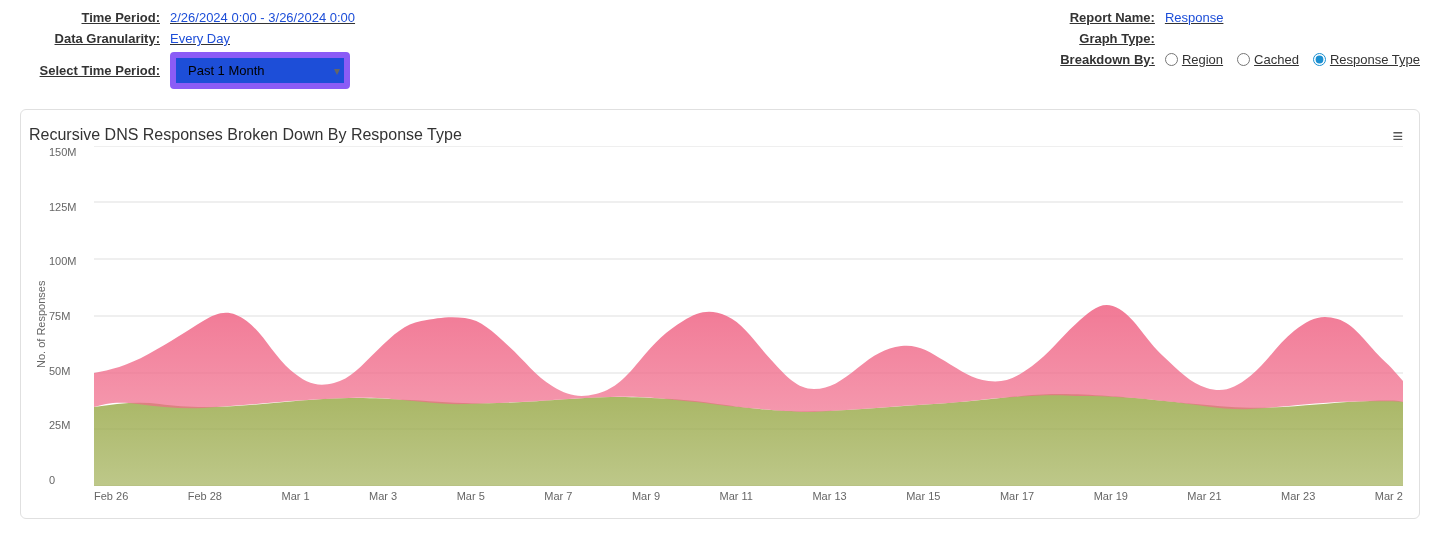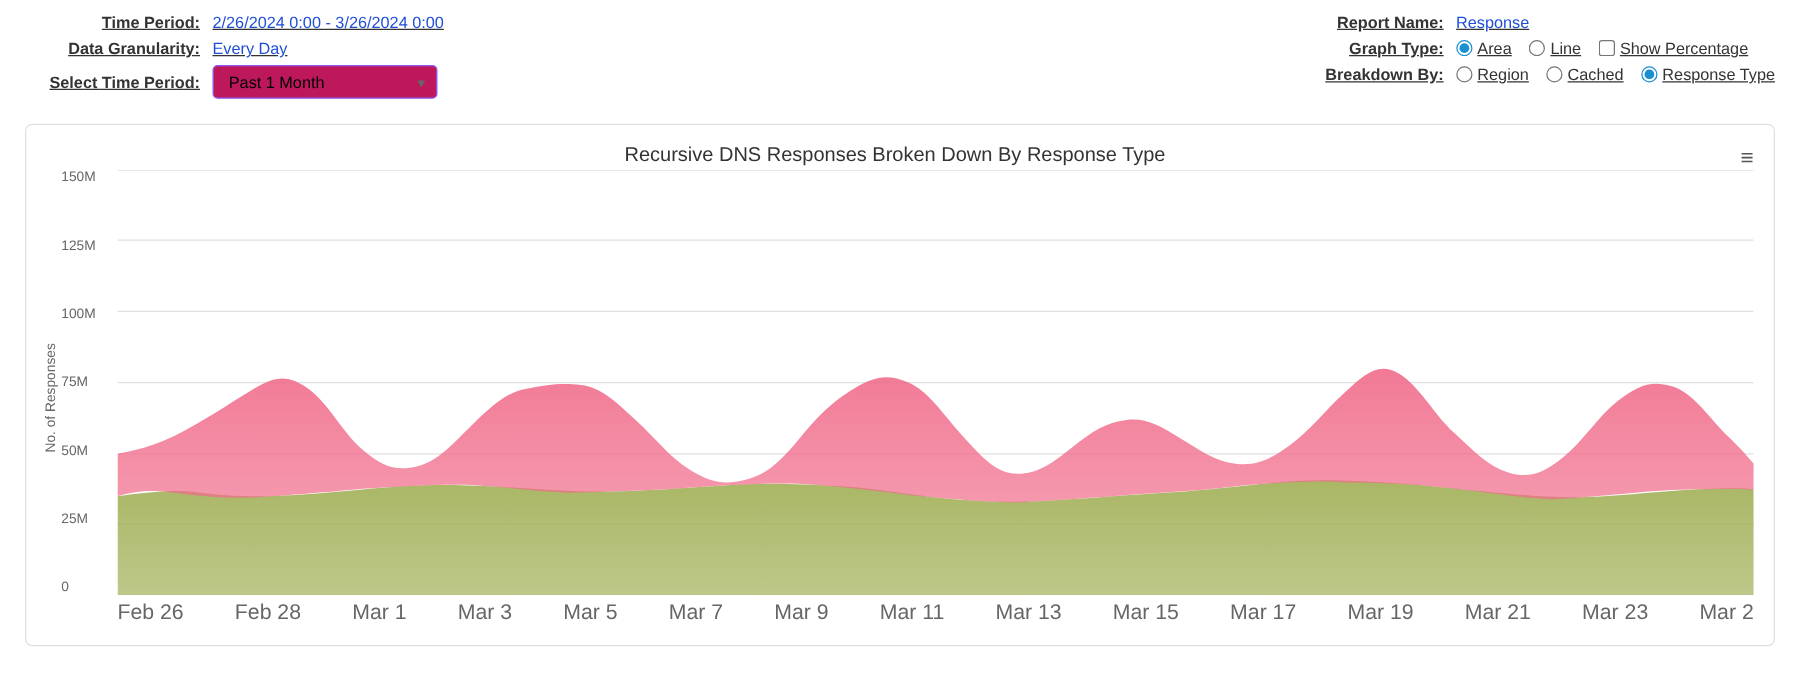--- a/index.html
+++ b/index.html
@@ -6,58 +6,58 @@
     body { font-family: Arial, sans-serif; background: #fff; color: #333; font-size: 13px; }
     .controls { display: flex; justify-content: space-between; padding: 10px 20px; text-decoration: underline; }
     .left-controls, .right-controls { display: flex; flex-direction: column; gap: 6px; }
     .control-row { display: flex; align-items: center; gap: 10px; }
     .control-label { font-weight: bold; text-align: right; min-width: 140px; }
     .control-value { color: #1d4ed8; }
     .select-wrapper {
       position: relative; display: inline-block;
     }
     .select-box {
-      border: 1px solid #8b5cf6; border-radius: 4px; padding: 5px 30px 5px 12px;
-      background: #be185d; appearance: none; font-size: 13px; cursor: pointer;
+      border: 6px solid #8b5cf6; border-radius: 4px; padding: 5px 30px 5px 12px;
+      background: #1d4ed8; appearance: none; font-size: 13px; cursor: pointer;
       min-width: 180px;
     }
     .select-arrow {
       position: absolute; right: 10px; top: 50%; transform: translateY(-50%);
       pointer-events: none; font-size: 12px; color: #666;
     }
     .radio-group { display: flex; align-items: center; gap: 14px; }
     .radio-item { display: flex; align-items: center; gap: 4px; cursor: pointer; }
     .radio-item input[type=radio] { accent-color: #1a8fd1; cursor: pointer; }
     .checkbox-item { display: flex; align-items: center; gap: 4px; cursor: pointer; }
     .chart-container {
       margin: 10px 20px 10px 20px;
       border: 1px solid #e0e0e0;
       border-radius: 6px;
       padding: 16px 16px 16px 8px;
       background: #fff;
     }
-    .chart-title { text-align: center; font-size: 16px; font-weight: normal; margin-bottom: 2px; }
+    .chart-title { text-align: left; font-size: 16px; font-weight: normal; margin-bottom: 2px; }
     .chart-subtitle { text-align: center; font-size: 11px; color: #666; margin-bottom: 10px; }
     .chart-inner { position: relative; }
     .chart-wrap { display: flex; position: relative; }
     .y-axis-label {
       writing-mode: vertical-rl; transform: rotate(180deg);
       font-size: 11px; color: #666; text-align: center; padding-right: 4px;
       display: flex; align-items: center; justify-content: center;
       min-width: 20px;
     }
     .chart-area { flex: 1; position: relative; }
     .y-labels {
       display: flex; flex-direction: column; justify-content: space-between;
       height: 340px; text-align: left; font-size: 11px; color: #666;
       padding-right: 8px; min-width: 45px;
     }
     svg.main-chart { width: 100%; height: 340px; display: block; }
     .x-labels {
-      display: flex; justify-content: space-between; font-size: 17px; color: #666;
+      display: flex; justify-content: space-between; font-size: 11px; color: #666;
       padding-left: 0; margin-top: 4px;
     }
     .legend { display: flex; justify-content: center; gap: 20px; margin-top: 10px; }
     .legend-item { display: flex; align-items: center; gap: 6px; font-size: 12px; }
     .legend-dot { width: 12px; height: 12px; border-radius: 50%; }
   </style>
 </head>
 <body>
 
 <div class="controls">
@@ -79,34 +79,20 @@
     </div>
   </div>
 
   <div class="right-controls">
     <div class="control-row">
       <span class="control-label">Report Name:</span>
       <span class="control-value">Response</span>
     </div>
     <div class="control-row">
       <span class="control-label">Graph Type:</span>
-      <div class="radio-group">
-        <label class="radio-item">
-          <input type="radio" name="graphType" value="area" checked="" style="">
-          <span>Area</span>
-        </label>
-        <label class="radio-item">
-          <input type="radio" name="graphType" value="line" style="">
-          <span>Line</span>
-        </label>
-        <label class="checkbox-item">
-          <input type="checkbox" style="">
-          <span>Show Percentage</span>
-        </label>
-      </div>
     </div>
     <div class="control-row">
       <span class="control-label">Breakdown By:</span>
       <div class="radio-group">
         <label class="radio-item">
           <input type="radio" name="breakdown" value="region" style="">
           <span>Region</span>
         </label>
         <label class="radio-item">
           <input type="radio" name="breakdown" value="cached" style="">

